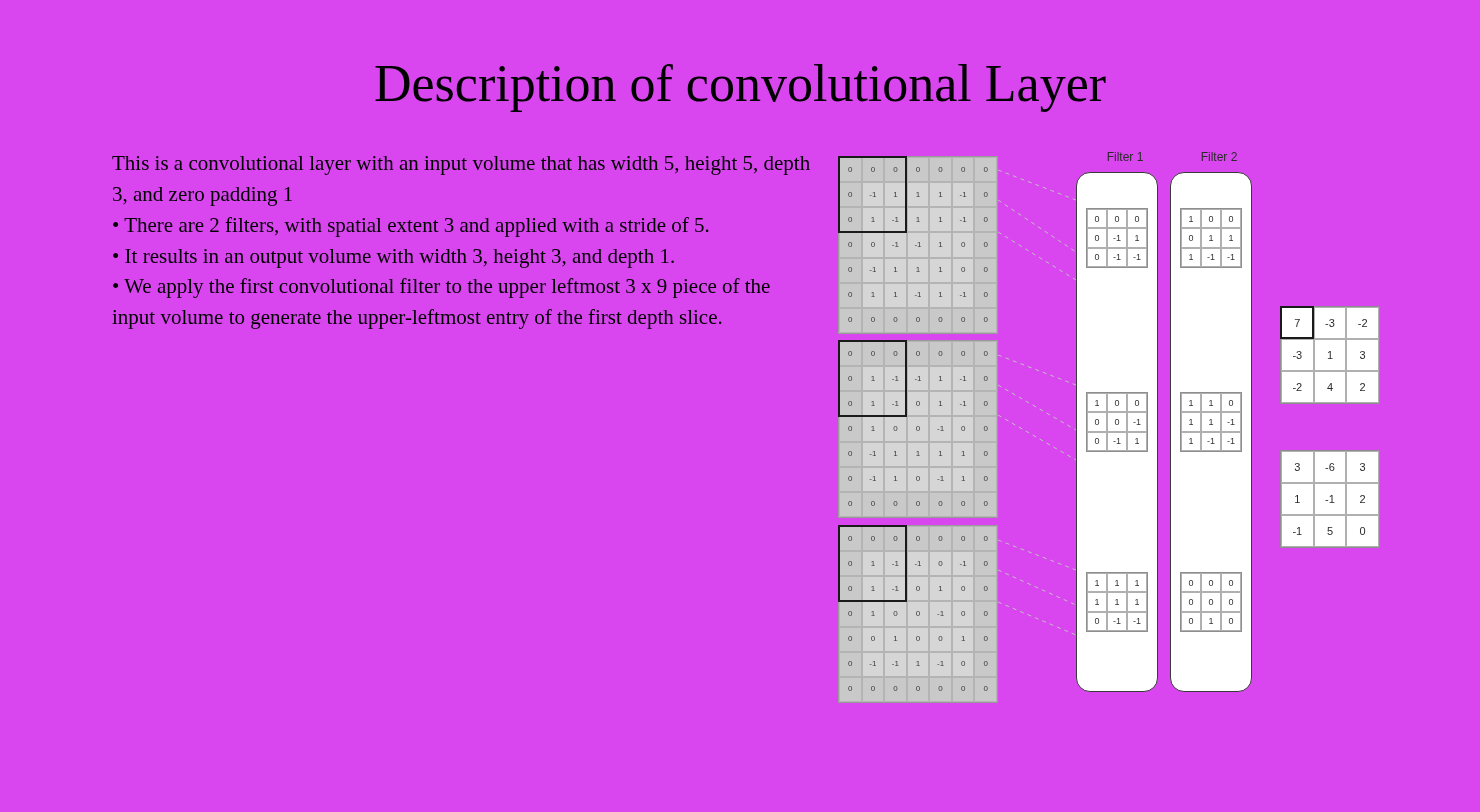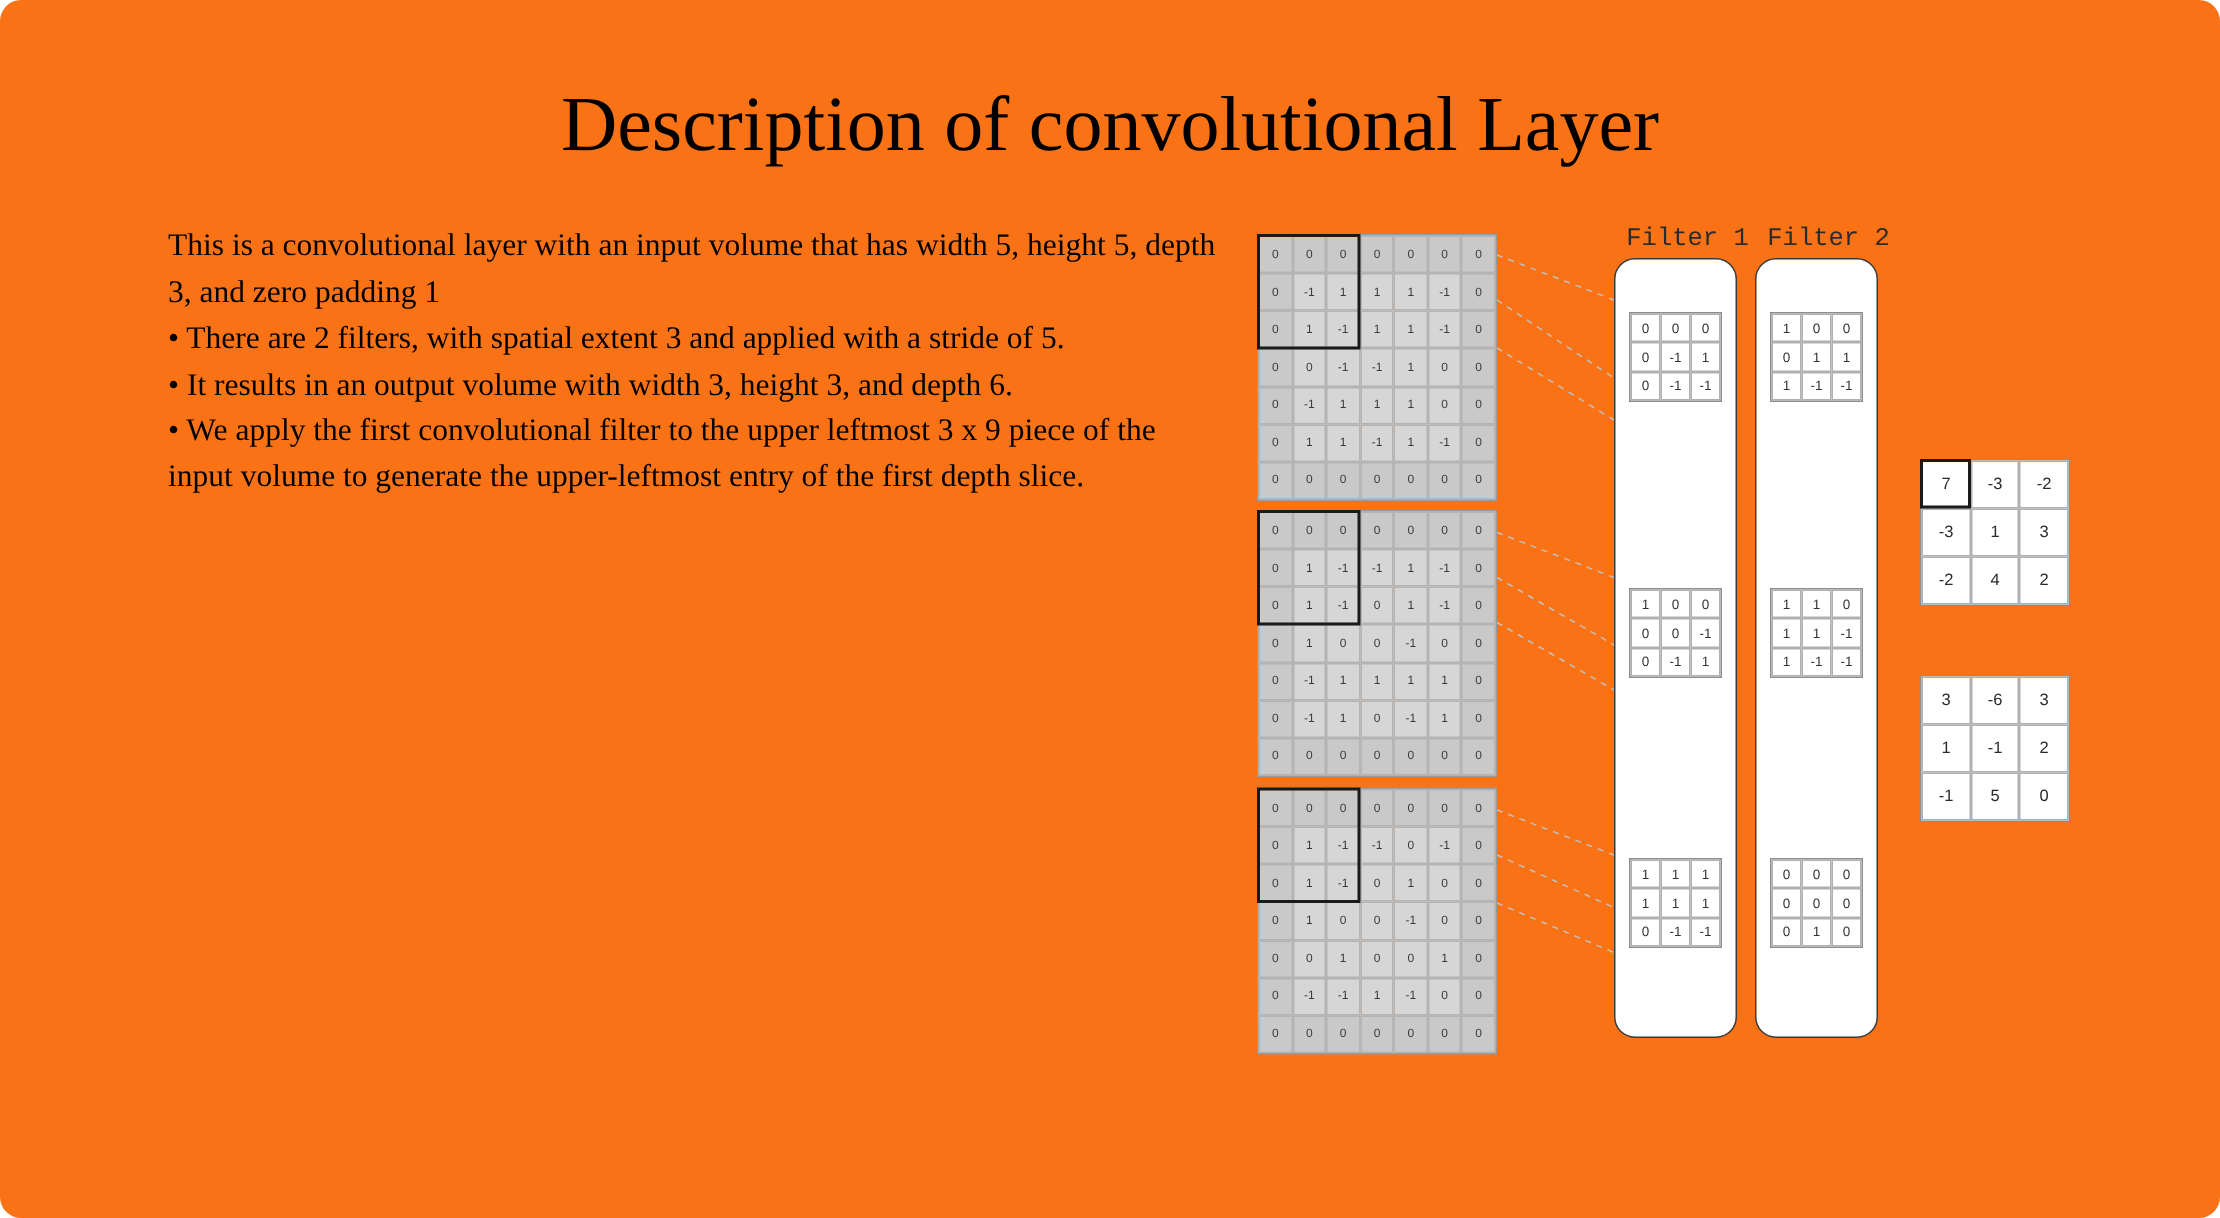--- a/index.html
+++ b/index.html
@@ -4,25 +4,24 @@
 <style>
   html, body {
     margin: 0;
     padding: 0;
     background: #ffffff;
   }
   #slide {
     position: relative;
     width: 1480px;
     height: 812px;
-    background: #f97316;
+    background: #d946ef;
     overflow: hidden;
     font-family: "Liberation Serif", serif;
     color: #000000;
-    border-radius: 14px;
   }
   #title {
     position: absolute;
     top: 55px;
     left: 0;
     width: 1480px;
     text-align: center;
     font-size: 52px;
     line-height: 1.1;
     font-family: "Liberation Serif", serif;
@@ -104,23 +103,23 @@
     border: 1.5px solid #3a3a3a;
     border-radius: 14px;
     background: #ffffff;
     box-sizing: border-box;
   }
   #filter1-col { left: 250px; top: 32px; height: 520px; }
   #filter2-col { left: 344px; top: 32px; height: 520px; }
 
   .filter-label {
     position: absolute;
-    font-size: 17px;
+    font-size: 12px;
     color: #2b2b2b;
-    font-family: Liberation Mono, monospace;
+    font-family: Liberation Sans, sans-serif;
   }
   #filter1-label { left: 258px; top: 10px; width: 82px; text-align: center; }
   #filter2-label { left: 352px; top: 10px; width: 82px; text-align: center; }
 
   .grid3 {
     display: grid;
     grid-template-columns: repeat(3, 1fr);
     grid-template-rows: repeat(3, 1fr);
     border: 1px solid #8d8d8d;
     box-sizing: border-box;
@@ -182,21 +181,21 @@
 </head>
 <body>
 
 <div id="slide">
 
   <div id="title">Description of convolutional Layer</div>
 
   <div id="body-text">
     <p>This is a convolutional layer with an input volume that has width 5, height 5, depth 3, and zero padding 1</p>
     <p>• There are 2 filters, with spatial extent 3 and applied with a stride of 5.</p>
-    <p>• It results in an output volume with width 3, height 3, and depth 6.</p>
+    <p>• It results in an output volume with width 3, height 3, and depth 1.</p>
     <p>• We apply the first convolutional filter to the upper leftmost 3 x 9 piece of the input volume to generate the upper-leftmost entry of the first depth slice.</p>
   </div>
 
   <div id="diagram">
 
     <svg id="connectors" viewBox="0 0 640 570">
       <g stroke="#c0c0c0" stroke-width="1" stroke-dasharray="4 4" fill="none">
         <line x1="172" y1="30" x2="250" y2="60"></line>
         <line x1="172" y1="60" x2="250" y2="112"></line>
         <line x1="172" y1="92" x2="250" y2="140"></line>

